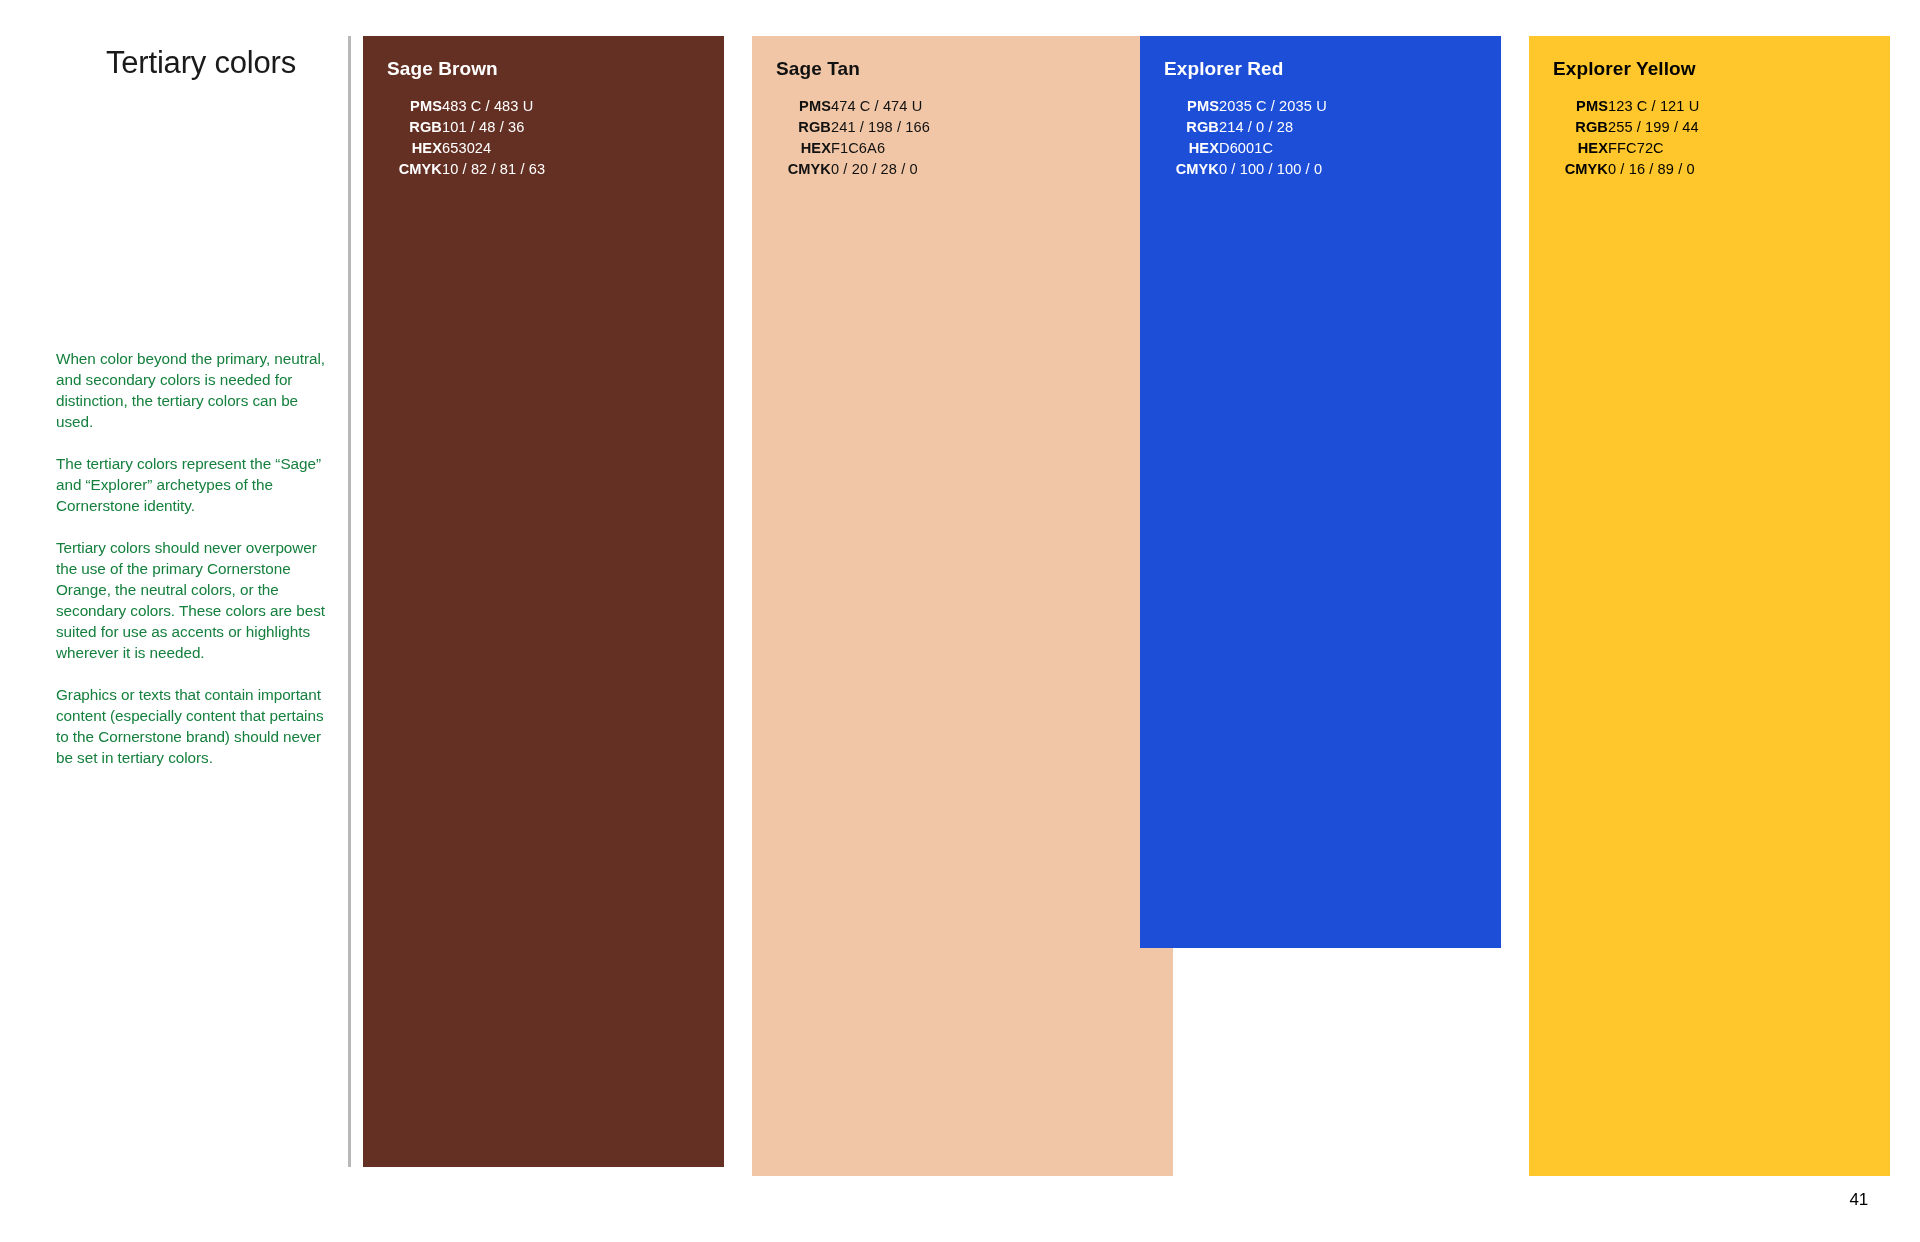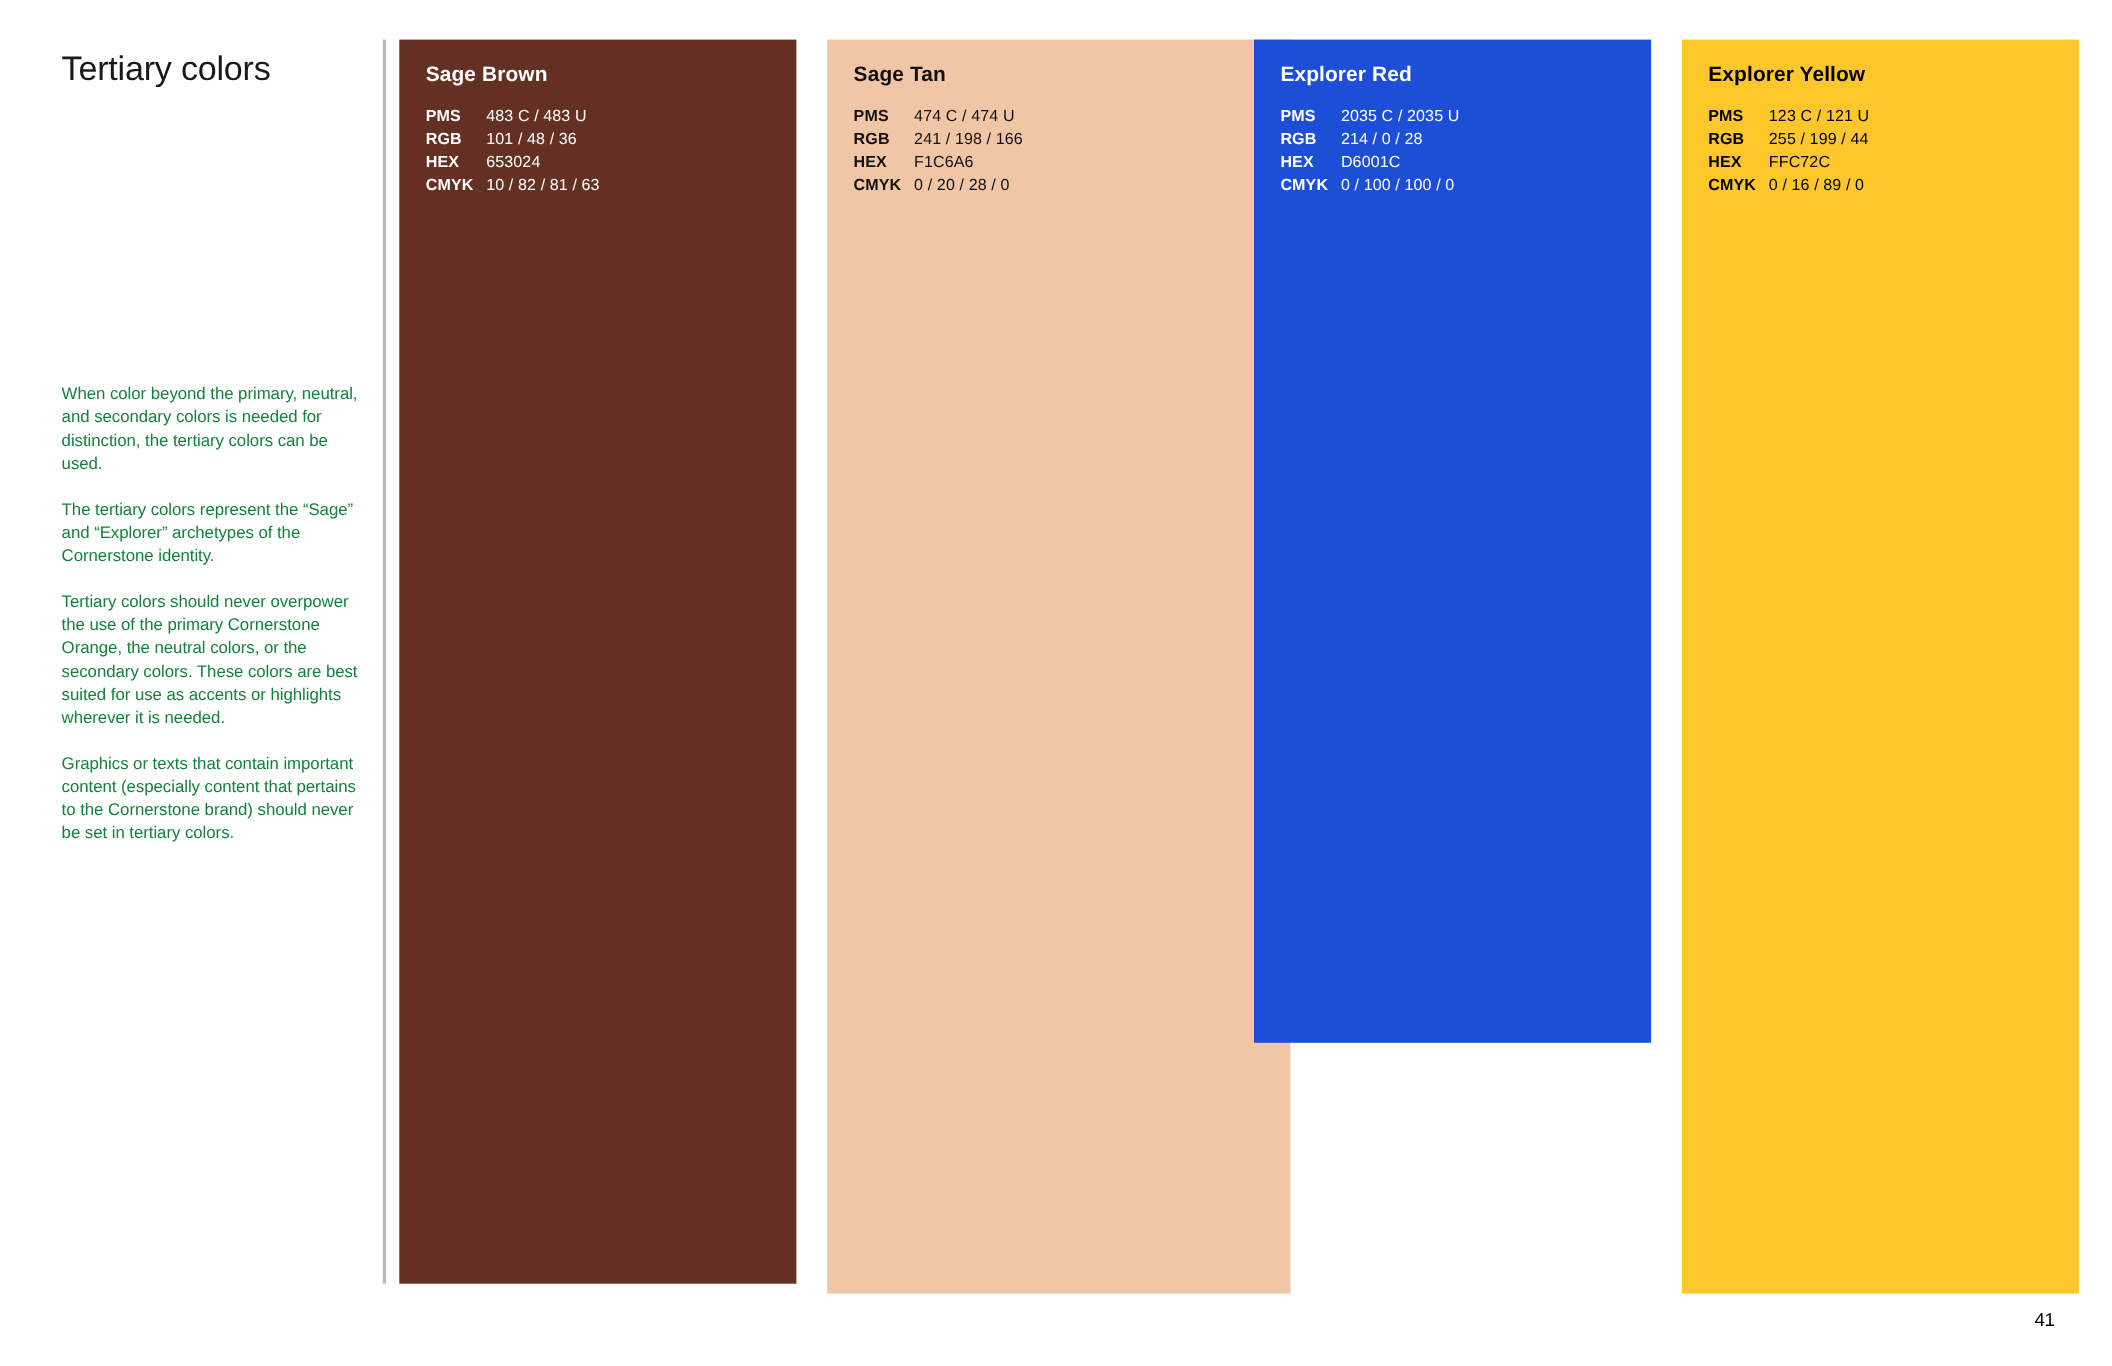--- a/index.html
+++ b/index.html
@@ -38,20 +38,21 @@
     line-height: 1.18;
     margin: 0;
   }
   #page-subtitle {
     font-size: 31px;
     font-weight: 400;
     color: #1a1a1a;
     letter-spacing: -0.2px;
     line-height: 1.2;
     margin: 4px 0 0 0;
+    text-align: center;
   }
 
   #intro-copy {
     position: absolute;
     left: 0;
     top: 348px;
     width: 278px;
   }
   .body-paragraph {
     font-size: 15.3px;
@@ -88,20 +89,21 @@
   }
   .spec-table {
     position: absolute;
     left: 24px;
     top: 62px;
   }
   .spec-row {
     display: flex;
     align-items: baseline;
     height: 21px;
+    text-align: right;
   }
   .spec-key {
     font-size: 14.6px;
     font-weight: 700;
     width: 55px;
     flex: none;
     letter-spacing: 0.1px;
   }
   .spec-val {
     font-size: 14.6px;

